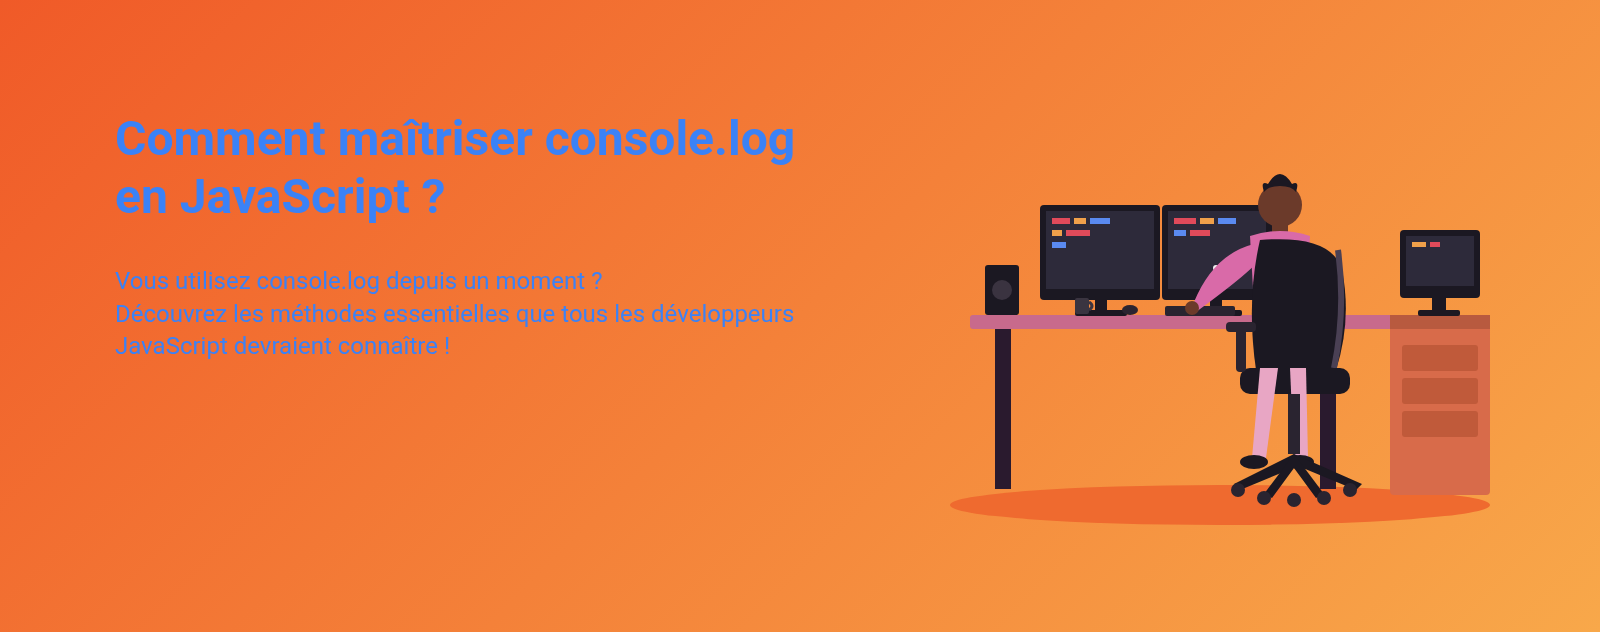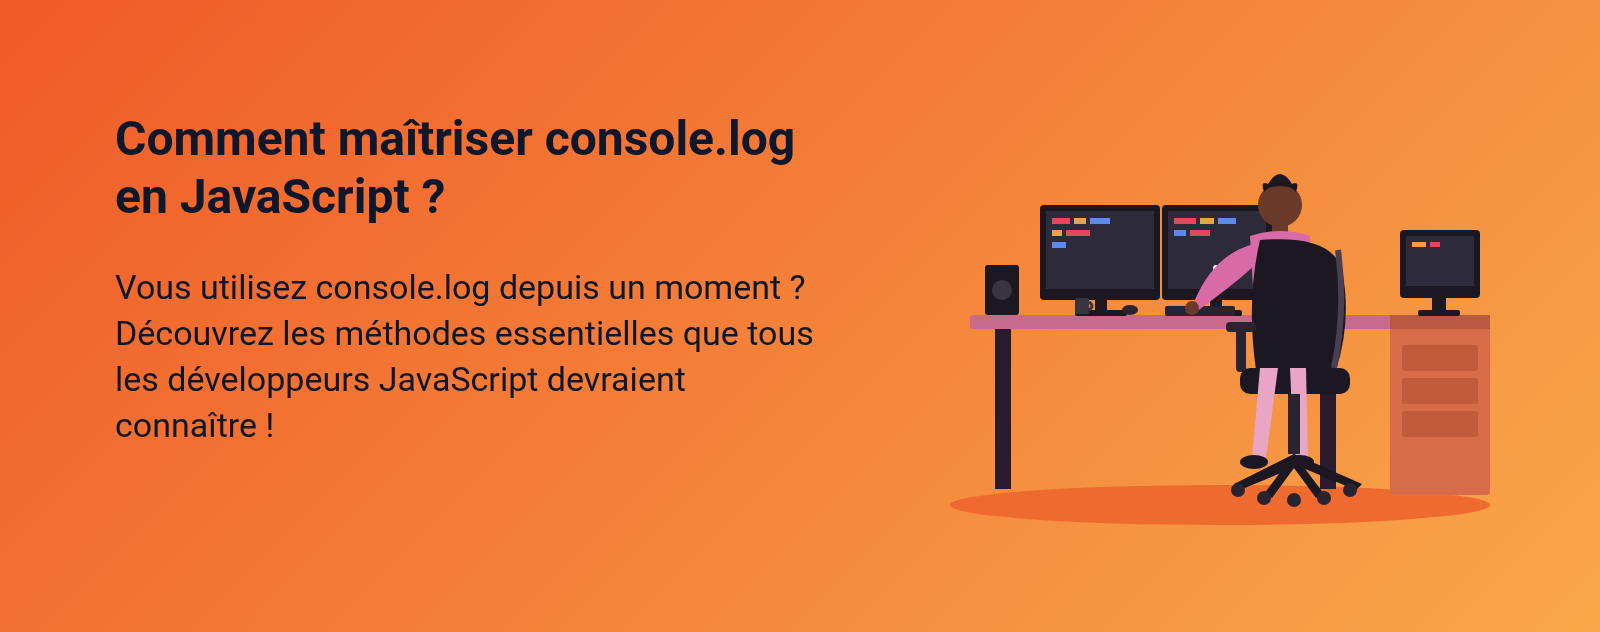--- a/index.html
+++ b/index.html
@@ -9,30 +9,30 @@
     background: linear-gradient(135deg, #f05a28 0%, #f8a84a 100%);
     font-family: -apple-system, BlinkMacSystemFont, "Segoe UI", Roboto, Helvetica, Arial, sans-serif;
     overflow: hidden;
     position: relative;
   }
   .content {
     position: absolute;
     left: 115px;
     top: 110px;
     width: 720px;
-    color: #0f172a;
+    color: #3b82f6;
   }
   .title {
     font-size: 48px;
     font-weight: 700;
     line-height: 1.2;
     margin-bottom: 40px;
   }
   .subtitle {
-    font-size: 34px;
+    font-size: 24px;
     font-weight: 400;
     line-height: 1.35;
   }
   .illustration {
     position: absolute;
     right: 100px;
     top: 150px;
     width: 560px;
     height: 380px;
   }

